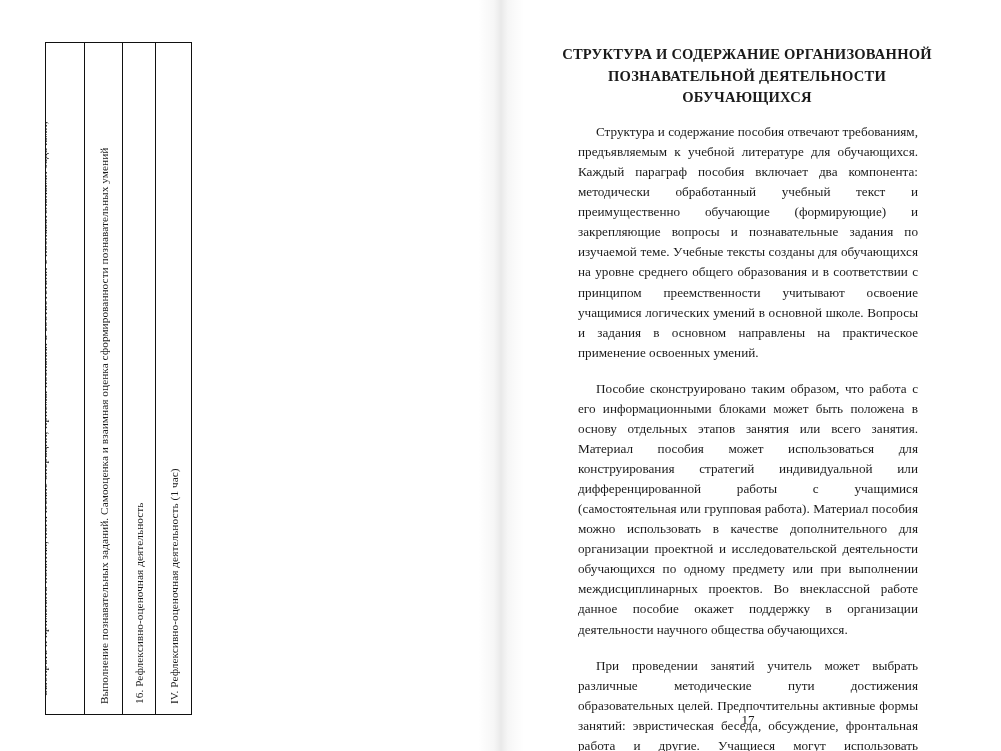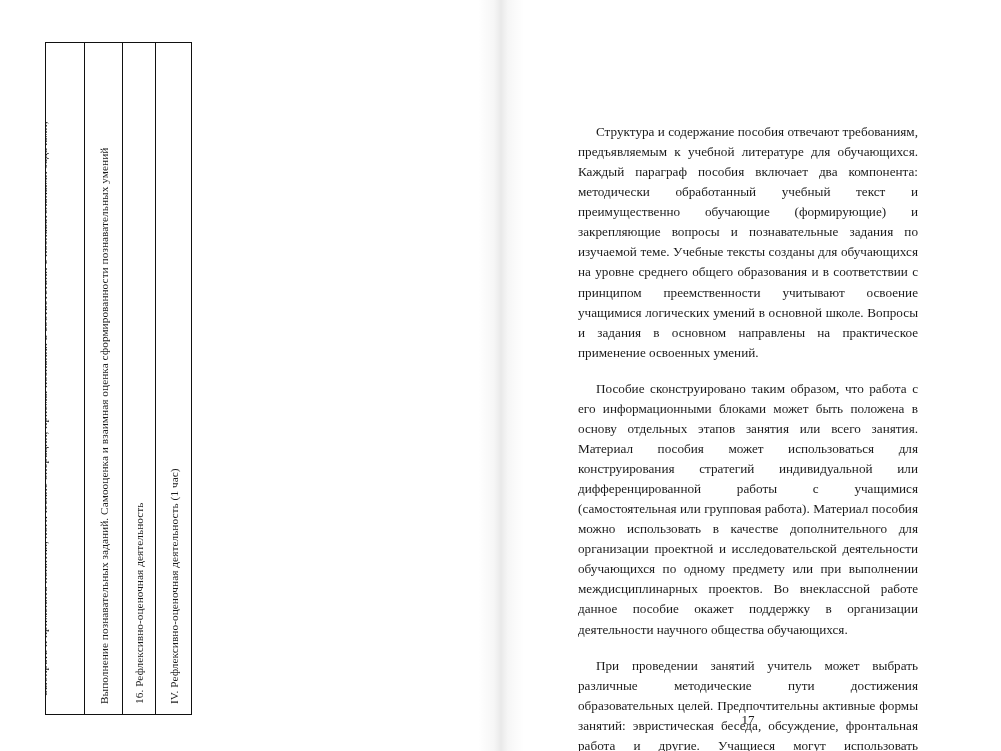--- a/index.html
+++ b/index.html
@@ -152,20 +152,21 @@
           <div>– планировать решение познавательных задач;</div>
           
         </div>
       </div>
 
     </div>
   </div>
 
   <div class="right-page">
 
+    <div class="heading">Структура и содержание организованной познавательной деятельности обучающихся</div>
 
     <div class="body-col">
       <p>Структура и содержание пособия отвечают требованиям, предъявляемым к учебной литературе для обучающихся. Каждый параграф пособия включает два компонента: методически обработанный учебный текст и преимущественно обучающие (формирующие) и закрепляющие вопросы и познавательные задания по изучаемой теме. Учебные тексты созданы для обучающихся на уровне среднего общего образования и в соответствии с принципом преемственности учитывают освоение учащимися логических умений в основной школе. Вопросы и задания в основном направлены на практическое применение освоенных умений.</p>
       <p>Пособие сконструировано таким образом, что работа с его информационными блоками может быть положена в основу отдельных этапов занятия или всего занятия. Материал пособия может использоваться для конструирования стратегий индивидуальной или дифференцированной работы с учащимися (самостоятельная или групповая работа). Материал пособия можно использовать в качестве дополнительного для организации проектной и исследовательской деятельности обучающихся по одному предмету или при выполнении междисциплинарных проектов. Во внеклассной работе данное пособие окажет поддержку в организации деятельности научного общества обучающихся.</p>
       <p>При проведении занятий учитель может выбрать различные методические пути достижения образовательных целей. Предпочтительны активные формы занятий: эвристическая беседа, обсуждение, фронтальная работа и другие. Учащиеся могут использовать дополнительную информацию из разных научных и, соответственно, предметных областей. В начале любого занятия рекомендуется актуализировать познавательные умения, освоенные ранее обучающимися в учебном процессе, связанном с изучением различных учебных дисциплин, а также известные им из собственного познавательного опыта.</p>
 
     </div>
 
     <div class="folio">17</div>
   </div>

